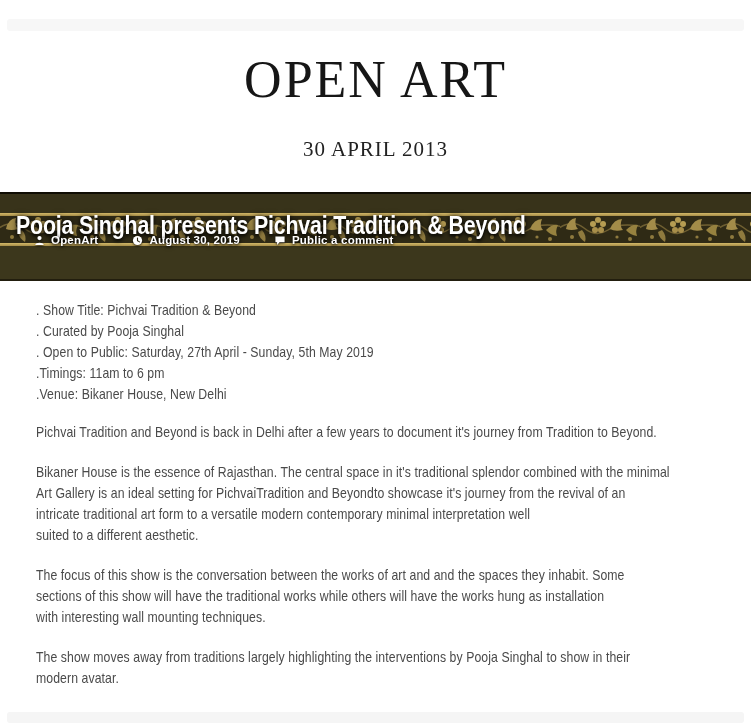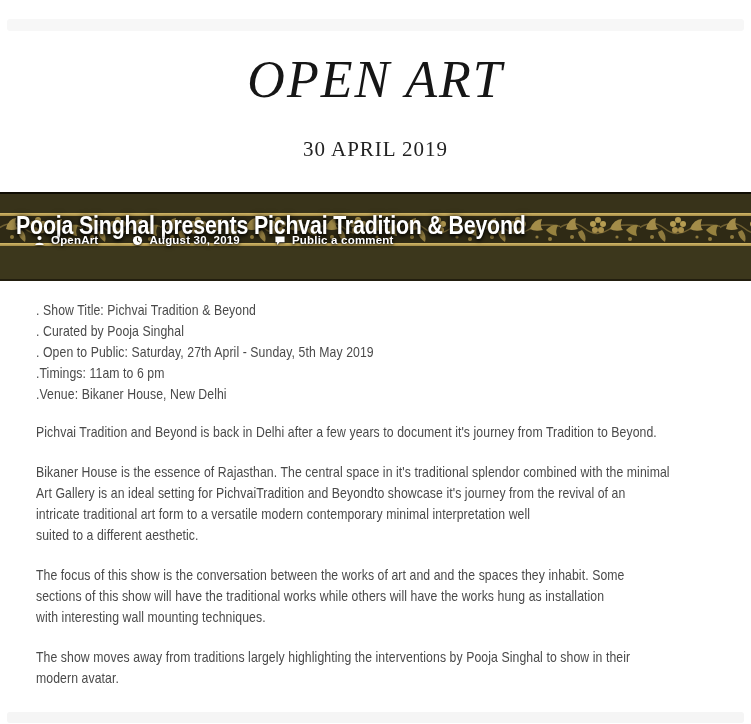--- a/index.html
+++ b/index.html
@@ -30,21 +30,20 @@
     top: 50px;
     left: 0;
     width: 100%;
     text-align: center;
     font-family: "Liberation Serif", serif;
     font-size: 52px;
     letter-spacing: 2px;
     color: #161616;
     line-height: 60px;
     cursor: pointer;
-    font-style: italic;
   }
   .post-date-heading {
     position: absolute;
     top: 137px;
     left: 0;
     width: 100%;
     text-align: center;
     font-family: "Liberation Serif", serif;
     font-size: 21px;
     letter-spacing: 1px;
@@ -131,21 +130,21 @@
 </style>
 </head>
 <body>
 
 <div id="page">
 
   <div class="edge-band top"></div>
 
   <div class="site-title">OPEN ART</div>
 
-  <div class="post-date-heading">30 APRIL 2019</div>
+  <div class="post-date-heading">30 APRIL 2013</div>
 
   <div class="banner">
     <div class="banner-edge-top"></div>
     <div class="gold-line upper"></div>
 
     <div class="pattern-band">
       <svg width="751" height="27" xmlns="http://www.w3.org/2000/svg">
         <defs>
           <pattern id="floral" width="80" height="27" patternUnits="userSpaceOnUse">
             <rect width="80" height="27" fill="#2f2a15"></rect>

